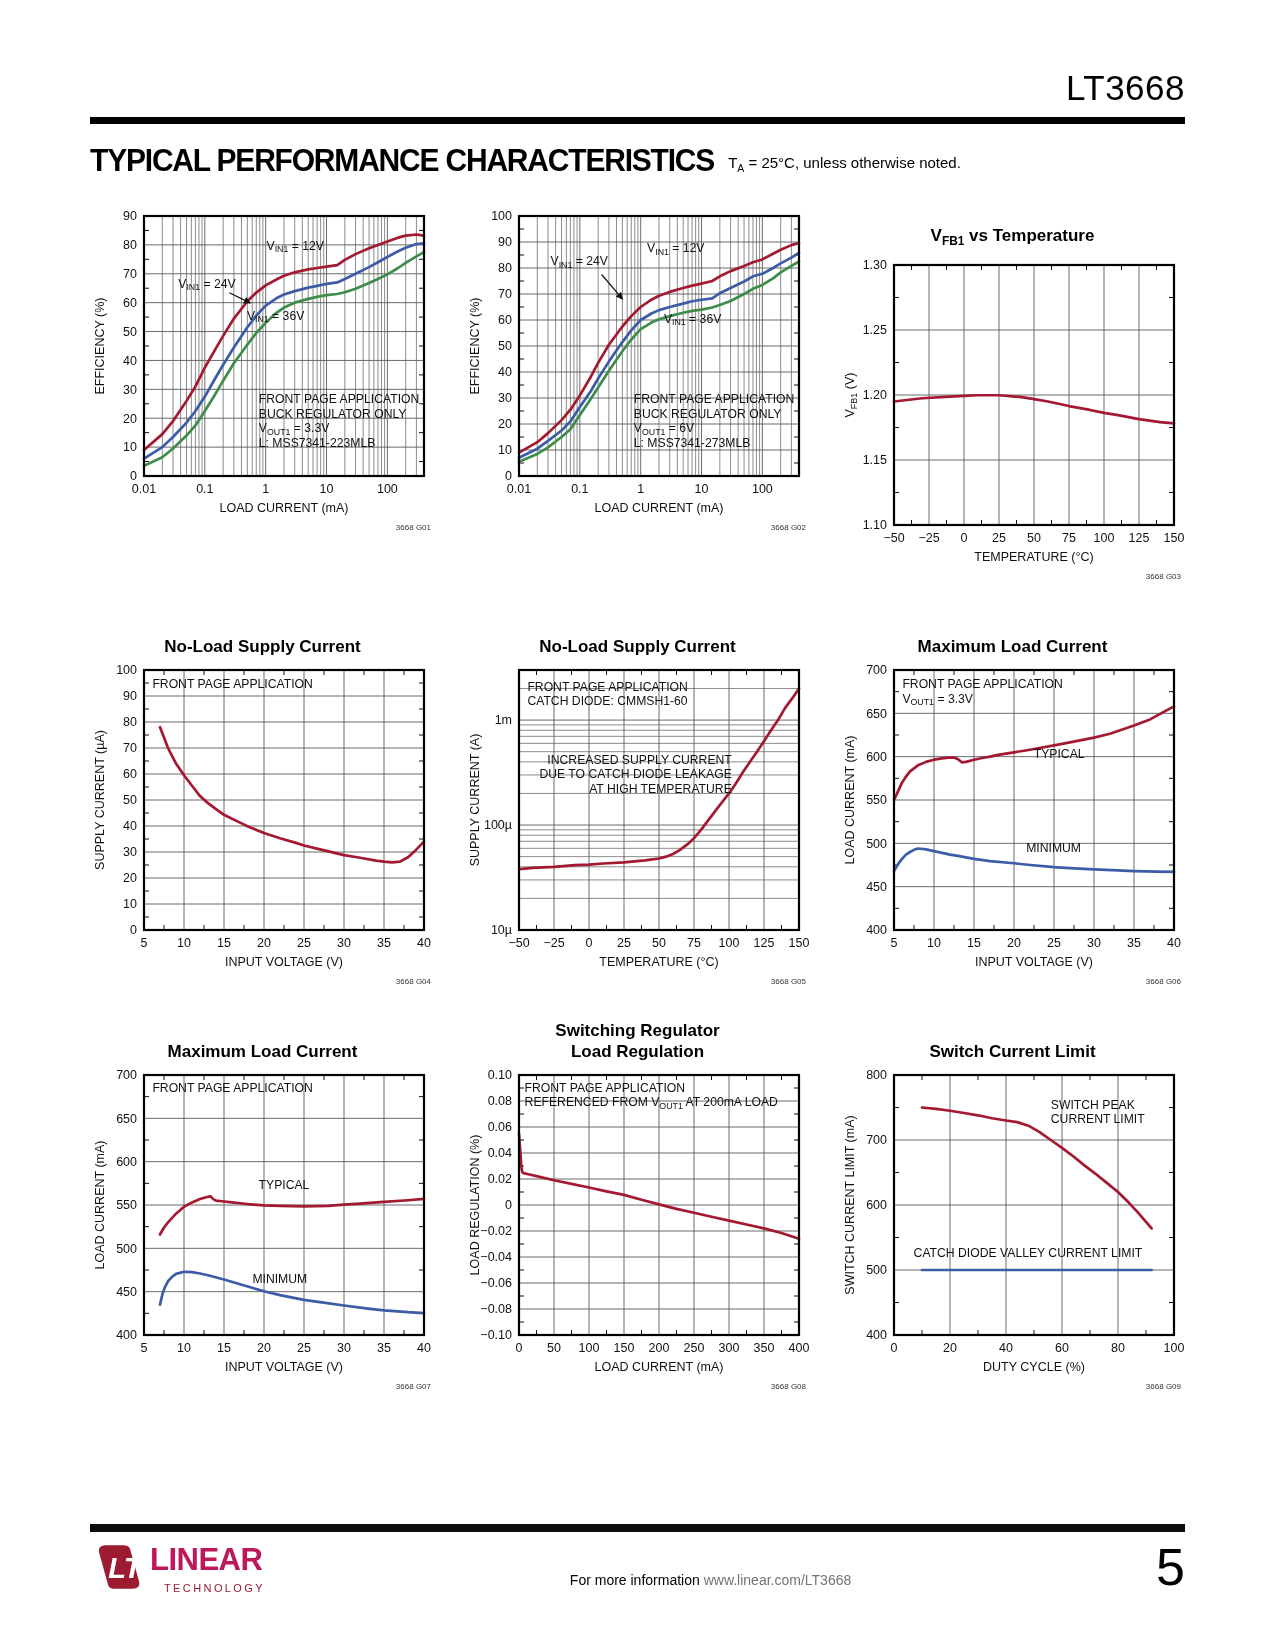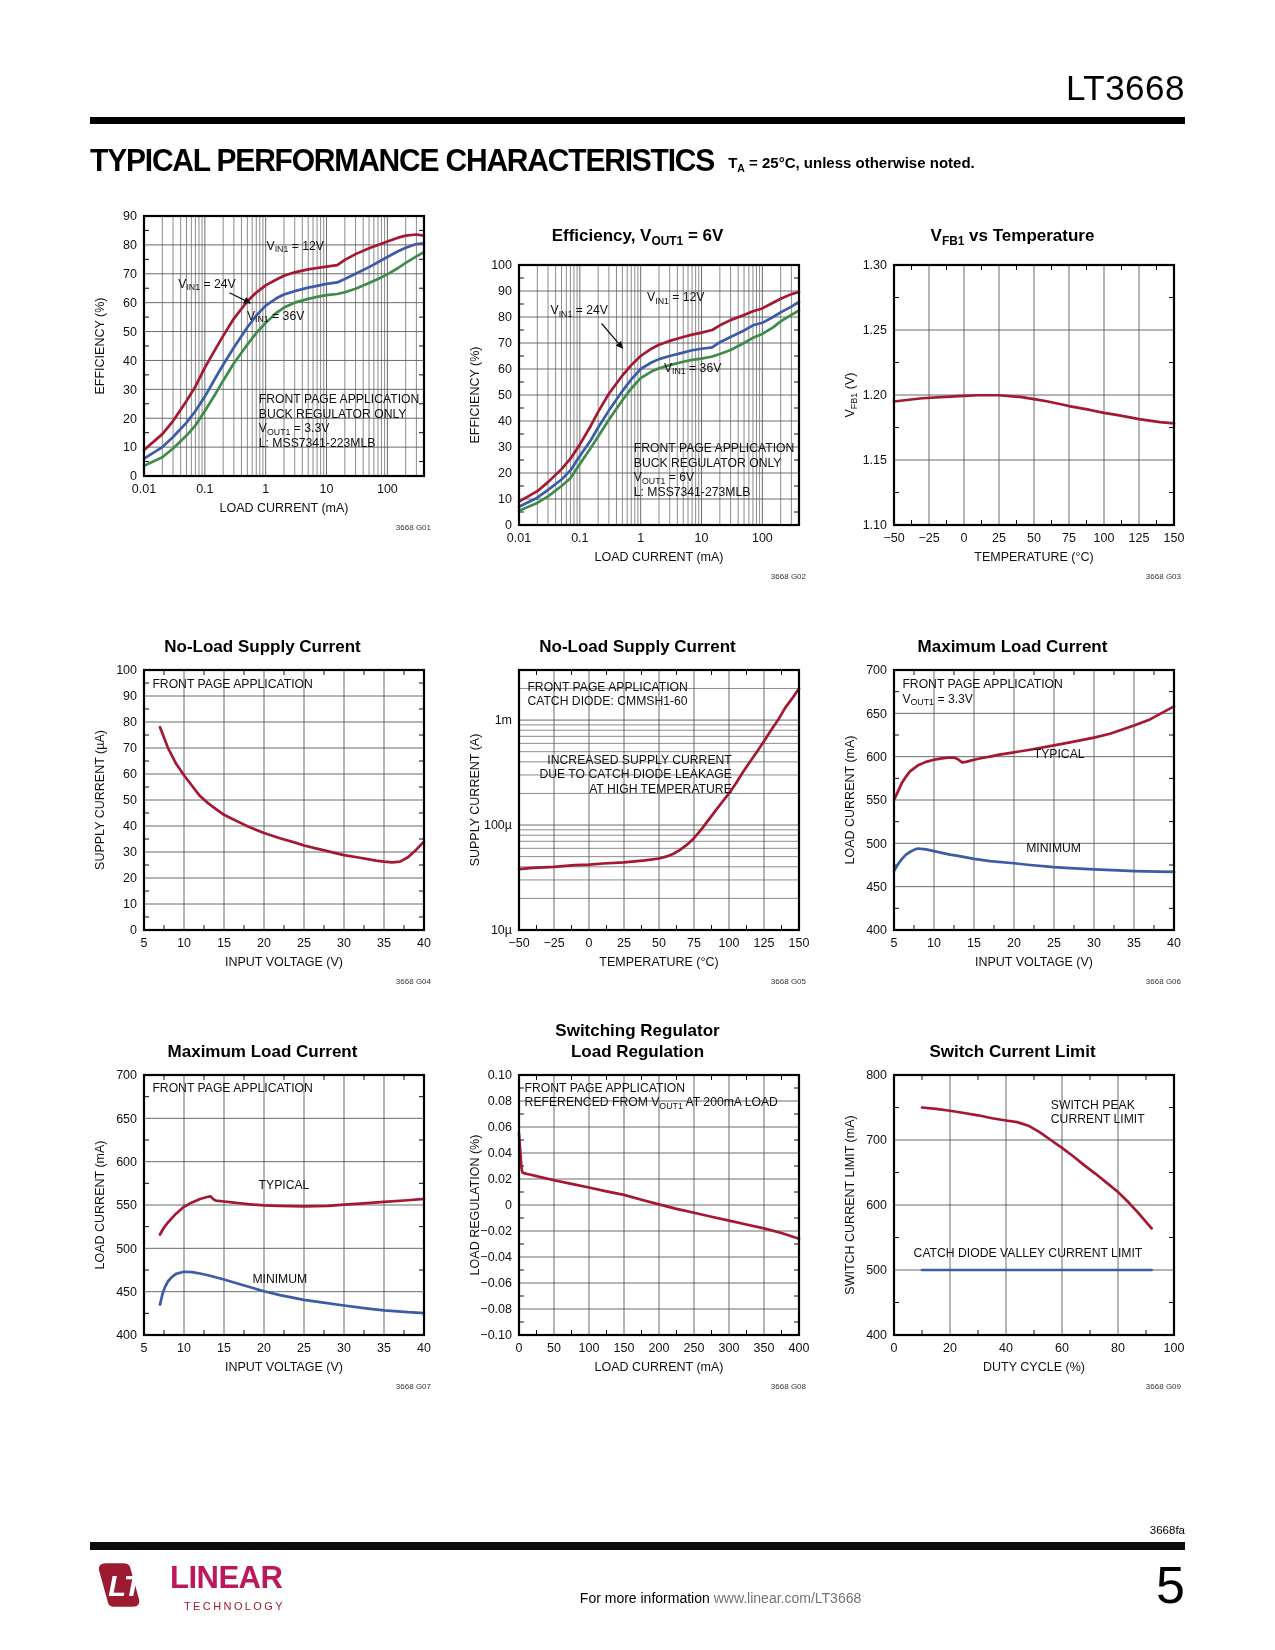--- a/index.html
+++ b/index.html
@@ -2,31 +2,31 @@
 <html><head>
 <meta charset="utf-8">
 <style>
   html,body{margin:0;padding:0;background:#ffffff;}
   body{width:1275px;height:1650px;font-family:"Liberation Sans",sans-serif;color:#000;position:relative;overflow:hidden;}
   .content{margin:0 90px;position:relative;}
   .part-number{padding-top:68px;text-align:right;font-size:35px;font-weight:400;letter-spacing:0.5px;}
   .rule{height:7px;background:#000;margin-top:9px;}
   .section-row{display:flex;align-items:flex-end;gap:14px;margin-top:20px;text-align:center;}
   .section-title{font-size:30px;font-weight:700;letter-spacing:-1.2px;margin:0;transform:scaleY(1.05);transform-origin:left bottom;white-space:nowrap;}
-  .condition{font-size:15px;font-weight:700;padding-bottom:4px;white-space:nowrap;}
+  .condition{font-size:15px;font-weight:400;padding-bottom:4px;white-space:nowrap;}
   .charts-grid{display:flex;flex-wrap:wrap;justify-content:space-between;margin-top:28px;width:1095px;}
   .chart-cell{width:345px;margin-bottom:26px;}
   .chart-title{min-height:46px;display:flex;flex-direction:column;justify-content:flex-end;align-items:center;text-align:left;font-weight:700;font-size:17px;line-height:21px;margin-bottom:3px;}
   svg.chart{display:block;}
   sub{font-size:70%;}
   .footer{position:absolute;left:90px;right:90px;top:1524px;}
   .doc-code{text-align:right;font-size:11.5px;margin-bottom:6px;}
   .bar{height:8px;background:#0d0d0d;}
   .footer-row{display:flex;align-items:flex-start;margin-top:8px;}
-  .logo-block{display:flex;align-items:flex-start;gap:20px;}
+  .logo-block{display:flex;align-items:flex-start;gap:0;}
   .wordmark{display:flex;flex-direction:column;margin-top:6px;}
   .wordmark .linear{font-size:31px;font-weight:700;letter-spacing:-0.5px;line-height:28px;}
   .wordmark .technology{font-size:11px;letter-spacing:2.4px;margin-top:8px;padding-left:14px;font-weight:400;}
   .info-line{flex:1;text-align:center;font-size:14px;margin-top:32px;}
   .info-line a{text-decoration:none;}
   .page-number{font-size:52px;font-weight:400;line-height:0.9;margin-top:4px;}
 </style>
 </head>
 <body>
 
@@ -135,23 +135,20 @@
           <defs>
             <marker id="ah0" markerWidth="7" markerHeight="7" refX="5.5" refY="3" orient="auto">
               <path d="M0,0 L6,3 L0,6 Z" fill="#111"></path>
             </marker>
           </defs>
           <line x1="139.39999999999998" y1="86.7" x2="160.4" y2="97.10000000000001" stroke="#111" stroke-width="1.2" marker-end="url(#ah0)"></line>
           <text x="341" y="324" font-size="8" fill="#333" font-family="Liberation Sans, sans-serif" text-anchor="end"><tspan>3668 G01</tspan></text>
         </svg>
       </div>
       <div class="chart-cell">
-        <div class="chart-title">
-          <div>Efficiency, V<sub>OUT1</sub> = 6V</div>
-        </div>
         <svg width="345" height="330" viewBox="0 0 345 330" class="chart">
           <line x1="72.31536289069379" y1="10" x2="72.31536289069379" y2="270" stroke="#5a5a5a" stroke-width="0.7"></line>
           <line x1="83.02916336884948" y1="10" x2="83.02916336884948" y2="270" stroke="#5a5a5a" stroke-width="0.7"></line>
           <line x1="90.63072578138758" y1="10" x2="90.63072578138758" y2="270" stroke="#5a5a5a" stroke-width="0.7"></line>
           <line x1="96.52695566395931" y1="10" x2="96.52695566395931" y2="270" stroke="#5a5a5a" stroke-width="0.7"></line>
           <line x1="101.34452625954327" y1="10" x2="101.34452625954327" y2="270" stroke="#5a5a5a" stroke-width="0.7"></line>
           <line x1="105.4177241604604" y1="10" x2="105.4177241604604" y2="270" stroke="#5a5a5a" stroke-width="0.7"></line>
           <line x1="108.94608867208136" y1="10" x2="108.94608867208136" y2="270" stroke="#5a5a5a" stroke-width="0.7"></line>
           <line x1="112.05832673769896" y1="10" x2="112.05832673769896" y2="270" stroke="#5a5a5a" stroke-width="0.7"></line>
           <line x1="133.1576814453469" y1="10" x2="133.1576814453469" y2="270" stroke="#5a5a5a" stroke-width="0.7"></line>
@@ -736,21 +733,20 @@
           <text x="210.8" y="43.800000000000004" font-size="12.2" fill="#111" font-family="Liberation Sans, sans-serif" text-anchor="start"><tspan>SWITCH PEAK</tspan></text>
           <text x="210.8" y="58.300000000000004" font-size="12.2" fill="#111" font-family="Liberation Sans, sans-serif" text-anchor="start"><tspan>CURRENT LIMIT</tspan></text>
           <text x="73.6" y="192" font-size="12.2" fill="#111" font-family="Liberation Sans, sans-serif" text-anchor="start"><tspan>CATCH DIODE VALLEY CURRENT LIMIT</tspan></text>
           <text x="341" y="324" font-size="8" fill="#333" font-family="Liberation Sans, sans-serif" text-anchor="end"><tspan>3668 G09</tspan></text>
         </svg>
       </div>
     </div>
 </div>
 
 <div class="footer">
-  <div class="doc-code">3668fa</div>
   <div class="bar"></div>
   <div class="footer-row">
     <div class="logo-block">
       <svg width="60" height="54" viewBox="0 0 66 58">
         <path d="M17 5 C11 5 9 9 10 13 L20 49 C21 52 24 53 27 53 L47 53 C53 53 55 49 54 45 L44 9 C43 6 40 5 37 5 Z" fill="#9d1b31"></path>
         <text x="20" y="41" font-size="32" font-style="italic" font-weight="700" fill="#ffffff" font-family="Liberation Sans, sans-serif">LT</text>
       </svg>
       <div class="wordmark">
         <span class="linear" style="color:#be185d">LINEAR</span>
         <span class="technology" style="color:#9d1b31">TECHNOLOGY</span>

